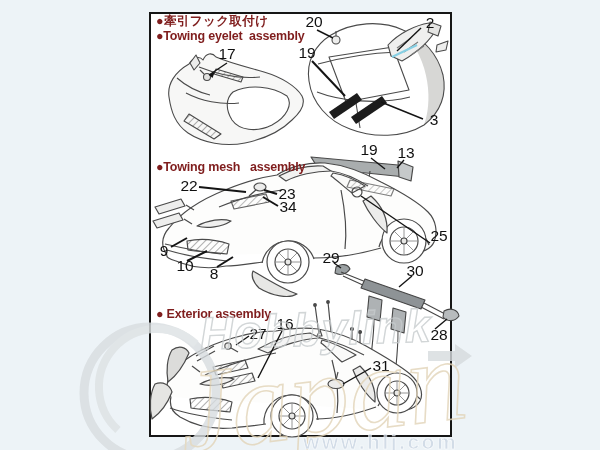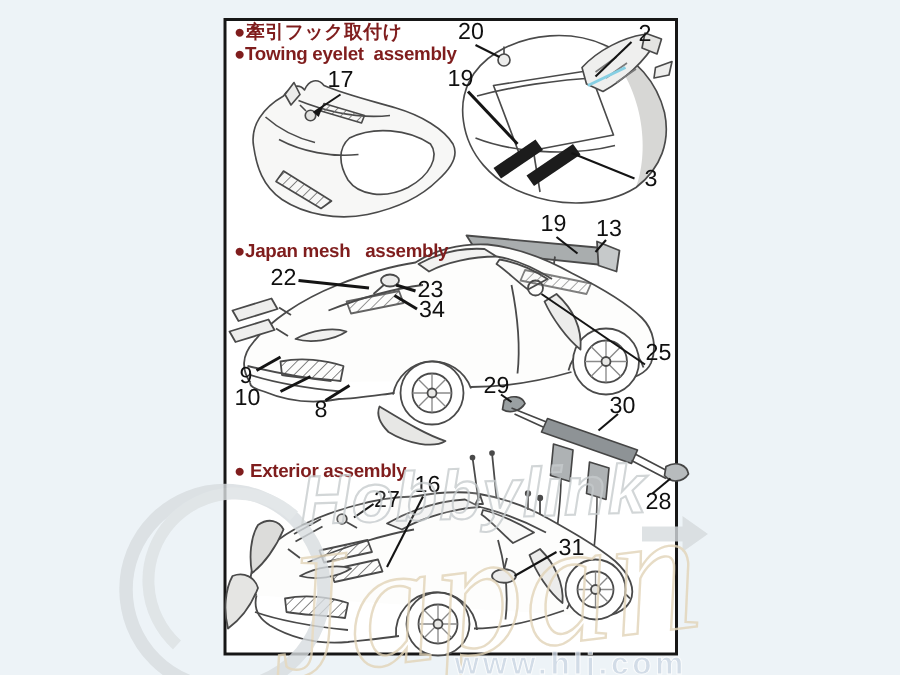--- a/index.html
+++ b/index.html
@@ -172,35 +172,35 @@
       <path d="M412,276 L399,287"></path>
       <path d="M249,336 L236,345"></path>
       <path d="M282,331 L258,378"></path>
       <path d="M371,368 L343,384"></path>
       <path d="M435,329 L447,319"></path>
     </g>
   </svg>
 
   <div class="title jp" style="left:156px;top:15px">●牽引フック取付け</div>
   <div class="title en" style="left:156px;top:30px">●Towing eyelet  assembly</div>
-  <div class="title en" style="left:156px;top:161px">●Japan mesh   assembly</div>
+  <div class="title en" style="left:156px;top:161px">●Towing mesh   assembly</div>
   <div class="title en" style="left:156px;top:308px">● Exterior assembly</div>
 
   <div class="callout" style="left:227px;top:54px">17</div>
   <div class="callout" style="left:314px;top:22px">20</div>
   <div class="callout" style="left:430px;top:23px">2</div>
   <div class="callout" style="left:307px;top:53px">19</div>
   <div class="callout" style="left:434px;top:120px">3</div>
   <div class="callout" style="left:369px;top:150px">19</div>
   <div class="callout" style="left:406px;top:153px">13</div>
   <div class="callout" style="left:189px;top:186px">22</div>
   <div class="callout" style="left:287px;top:194px">23</div>
   <div class="callout" style="left:288px;top:207px">34</div>
   <div class="callout" style="left:164px;top:251px">9</div>
-  <div class="callout" style="left:165px;top:266px">10</div>
+  <div class="callout" style="left:185px;top:266px">10</div>
   <div class="callout" style="left:214px;top:274px">8</div>
   <div class="callout" style="left:439px;top:236px">25</div>
   <div class="callout" style="left:331px;top:258px">29</div>
   <div class="callout" style="left:415px;top:271px">30</div>
   <div class="callout" style="left:258px;top:334px">27</div>
   <div class="callout" style="left:285px;top:324px">16</div>
   <div class="callout" style="left:381px;top:366px">31</div>
   <div class="callout" style="left:439px;top:335px">28</div>
 
   <svg class="layer wm" width="600" height="450" opacity="0.8">

